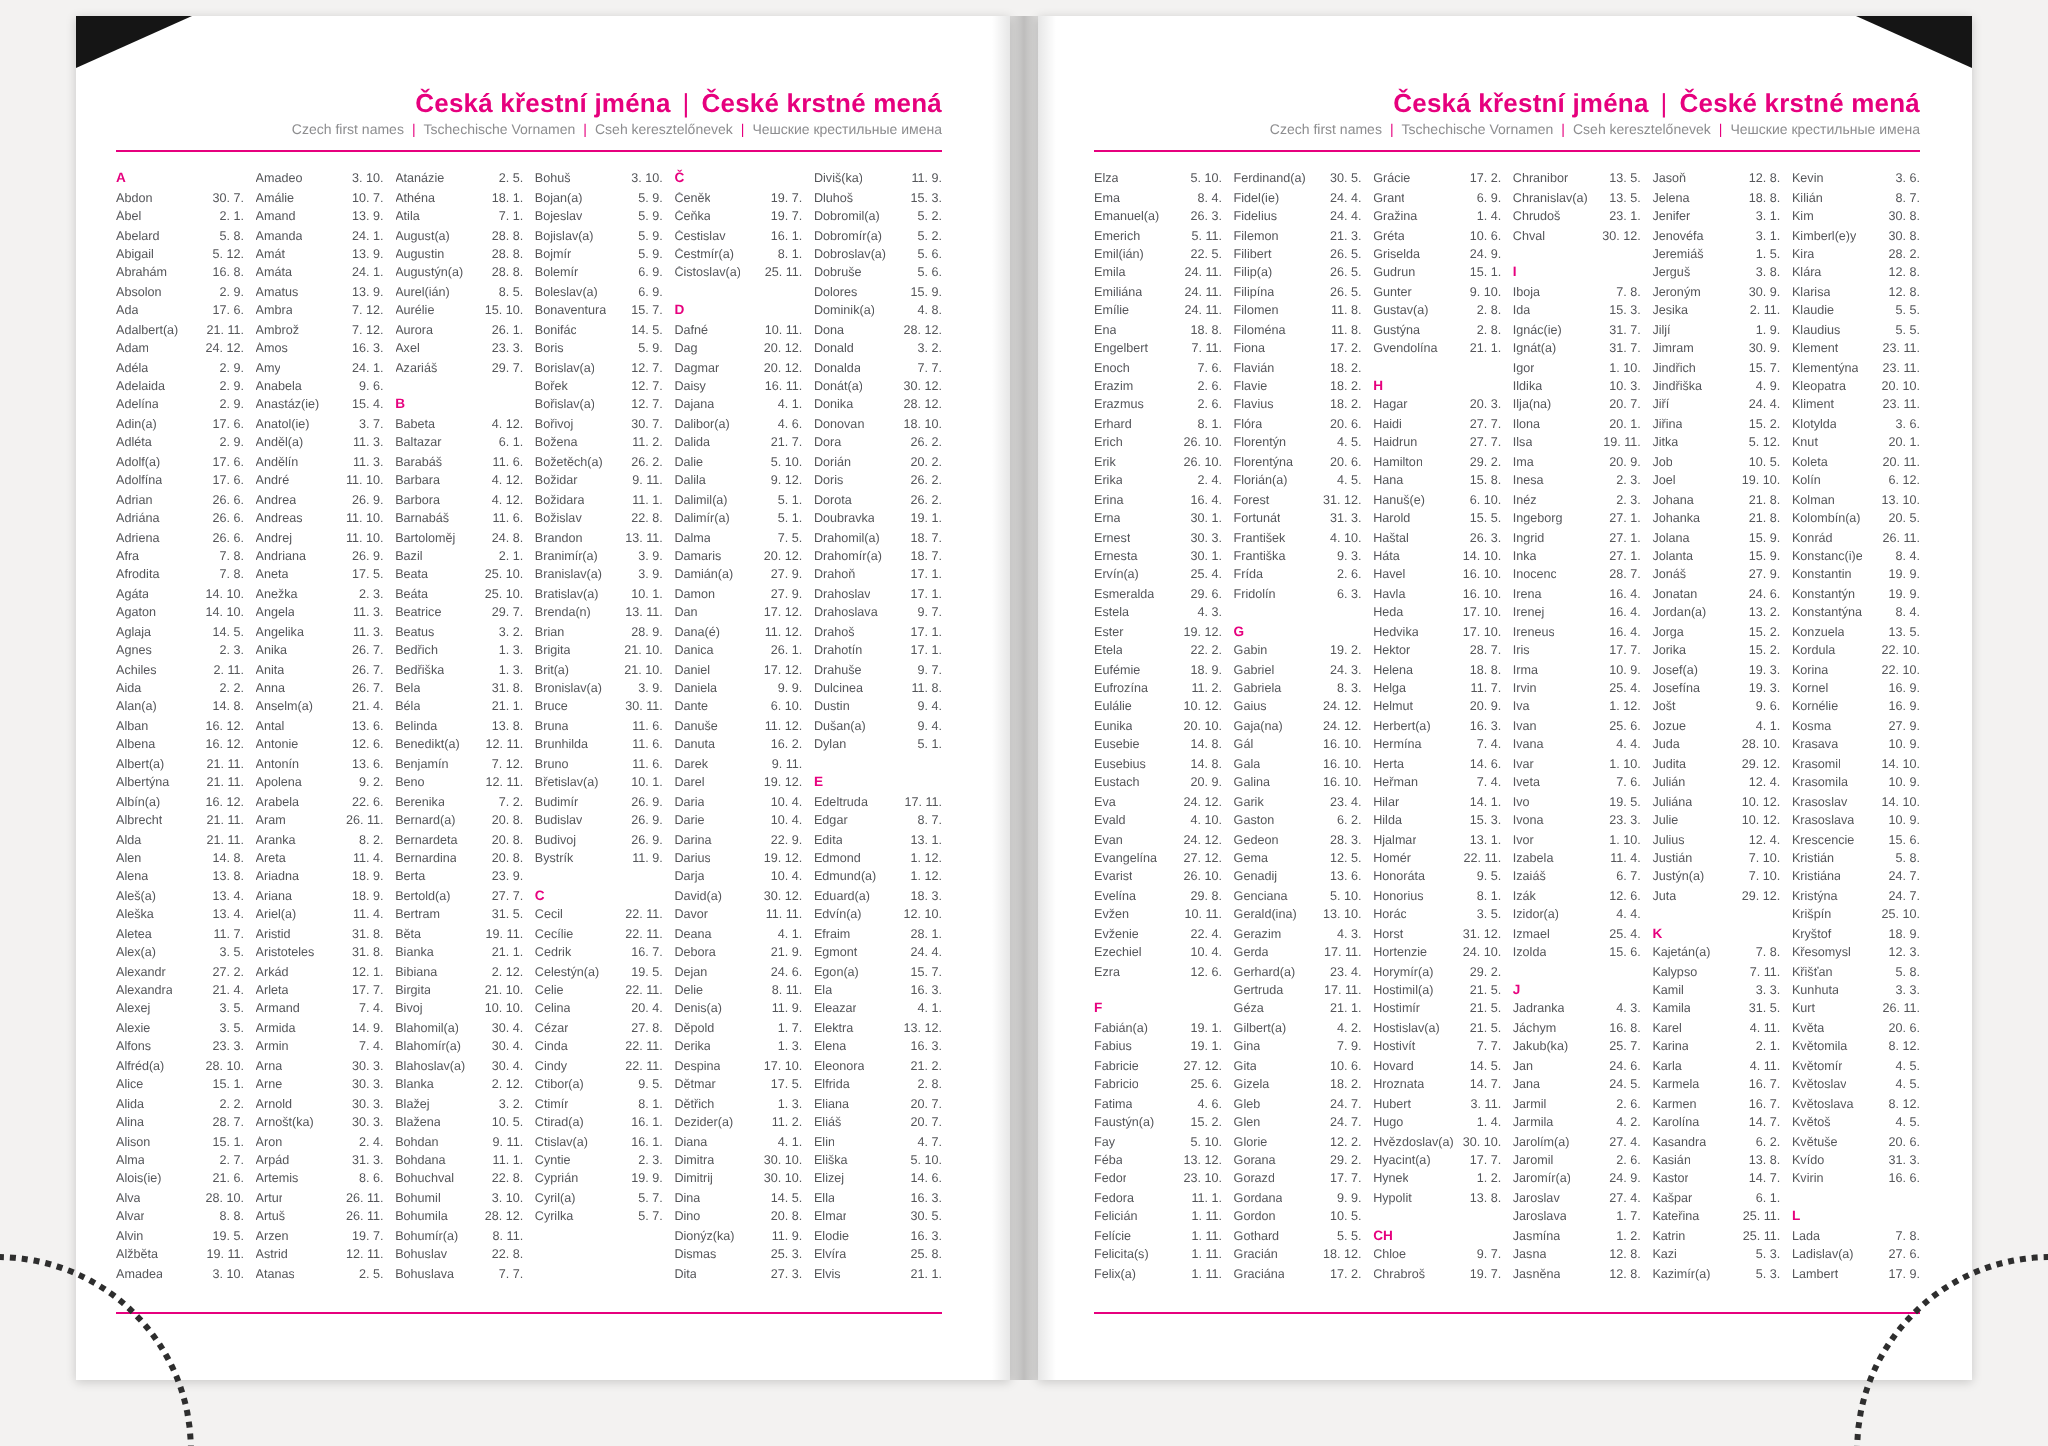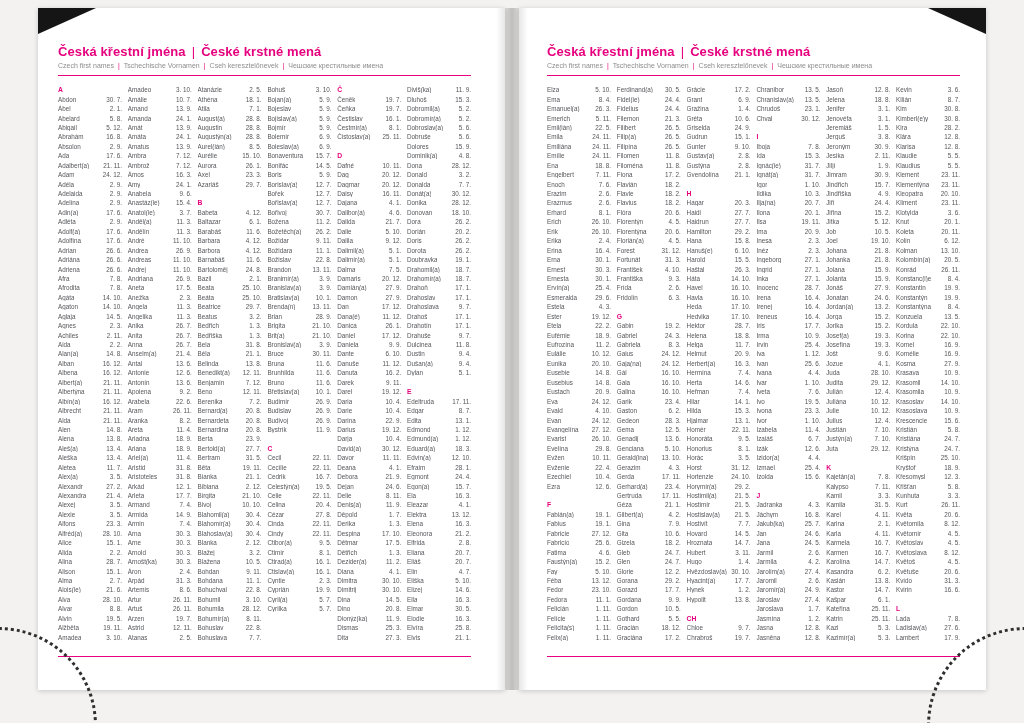--- a/index.html
+++ b/index.html
@@ -12,21 +12,21 @@
   .gutter{position:absolute;top:8px;left:496px;width:32px;height:682px;z-index:5;
           background:linear-gradient(90deg,rgba(0,0,0,0) 0%,rgba(0,0,0,.10) 30%,rgba(0,0,0,.22) 50%,rgba(0,0,0,.10) 70%,rgba(0,0,0,0) 100%);
           pointer-events:none;}
   .corner{position:absolute;width:0;height:0;z-index:6;}
   .corner-tl{top:0;left:0;border-top:26px solid #151515;border-right:58px solid transparent;}
   .corner-tr{top:0;right:0;border-top:26px solid #151515;border-left:58px solid transparent;}
   .arc{position:absolute;width:190px;height:190px;border:3px dotted #2e2e2e;
        border-radius:50%;z-index:7;background:transparent;}
   .arc-left{left:-99px;top:627px;}
   .arc-right{right:-99px;top:627px;}
-  .ph{text-align:left;}
+  .ph{text-align:right;}
   .title{font-size:13px;font-weight:bold;color:var(--accent);letter-spacing:.1px;}
   .tsep{font-weight:400;padding:0 6px;color:var(--accent);}
   .subtitle{margin-top:3px;font-size:7px;color:#8d8d8f;}
   .ssep{color:var(--accent);padding:0 4px;}
   .rule{height:1px;background:var(--accent);margin-top:6px;}
   .cols{display:flex;justify-content:space-between;margin-top:9px;height:558px;}
   .col{width:64px;}
   .row{display:flex;justify-content:space-between;align-items:center;height:9.45px;
        font-size:6.3px;color:#55565a;white-space:nowrap;}
   .row .nm{overflow:hidden;}

